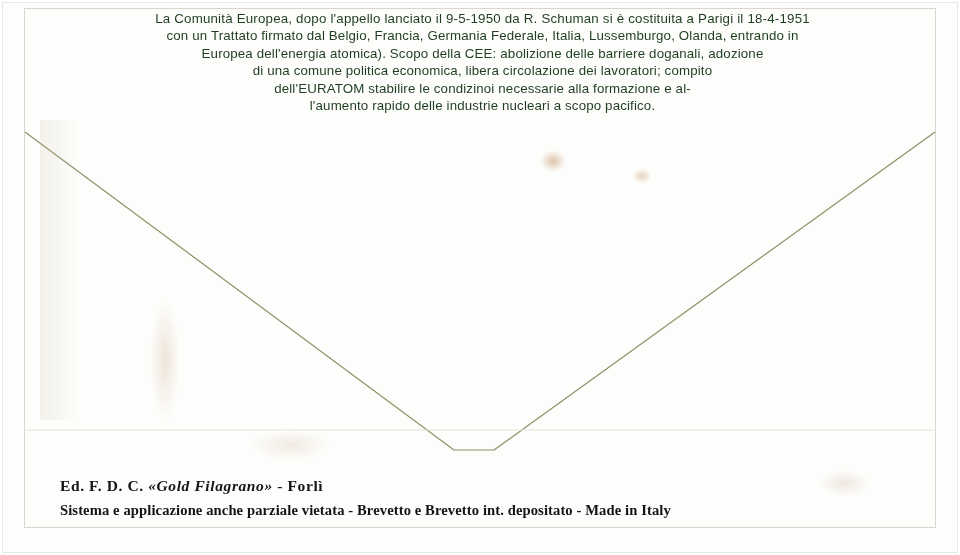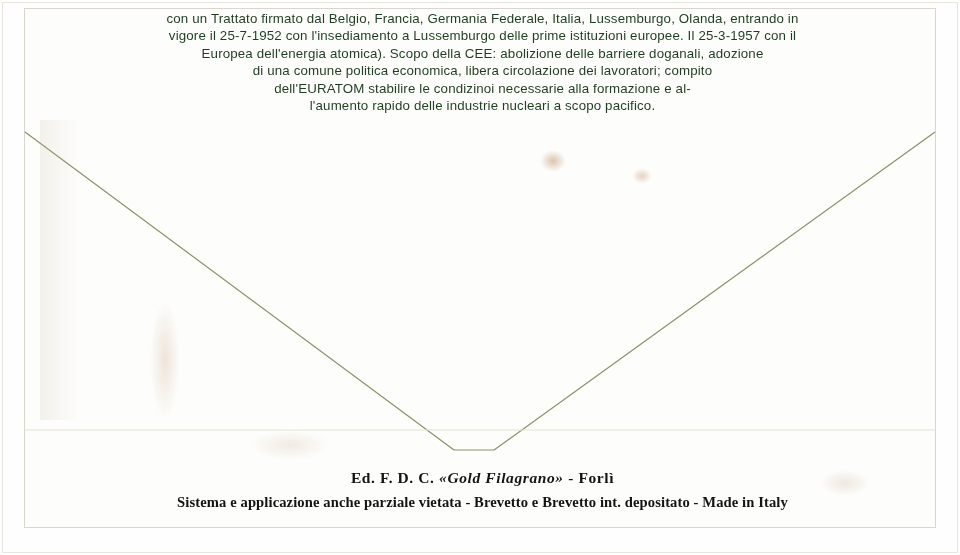--- a/index.html
+++ b/index.html
@@ -66,23 +66,23 @@
   .desc .line {
     white-space: nowrap;
     display: block;
   }
   .desc .line.l1 { letter-spacing: 0.2px; }
 
   
   .imprint {
     position: absolute;
     left: 60px;
-    bottom: 44px;
+    bottom: 36px;
     width: 845px;
-    text-align: center;
+    text-align: left;
     color: #1b1b1b;
   }
   .imprint .brand {
     font-family: "Liberation Serif", serif;
     font-size: 15.5px;
     font-weight: bold;
     font-style: italic;
     letter-spacing: 0.6px;
     color: #141414;
     margin-bottom: 7px;
@@ -155,22 +155,22 @@
   </div>
 
   <div class="stain stain-f"></div>
   <div class="stain stain-a"></div>
   <div class="stain stain-b"></div>
   <div class="stain stain-c"></div>
   <div class="stain stain-d"></div>
   <div class="stain stain-e"></div>
 
   <div class="desc">
+    <span class="line l1">La Comunità Europea, dopo l'appello lanciato il 9-5-1950 da R. Schuman si è costituita a Parigi il 18-4-1951</span>
     <span class="line">con un Trattato firmato dal Belgio, Francia, Germania Federale, Italia, Lussemburgo, Olanda, entrando in</span>
-    <span class="line">vigore il 25-7-1952 con l'insediamento a Lussemburgo delle prime istituzioni europee. Il 25-3-1957 con il</span>
     <span class="line">Europea dell'energia atomica). Scopo della CEE: abolizione delle barriere doganali, adozione</span>
     <span class="line">di una comune politica economica, libera circolazione dei lavoratori; compito</span>
     <span class="line">dell'EURATOM stabilire le condizinoi necessarie alla formazione e al-</span>
     <span class="line">l'aumento rapido delle industrie nucleari a scopo pacifico.</span>
   </div>
 
   <div class="imprint">
     <div class="brand"><span class="nonital">Ed. F. D. C. </span><span>«Gold Filagrano»</span><span class="nonital"> - Forlì</span></div>
     <div class="legal">Sistema e applicazione anche parziale vietata - Brevetto e Brevetto int. depositato - Made in Italy</div>
   </div>

